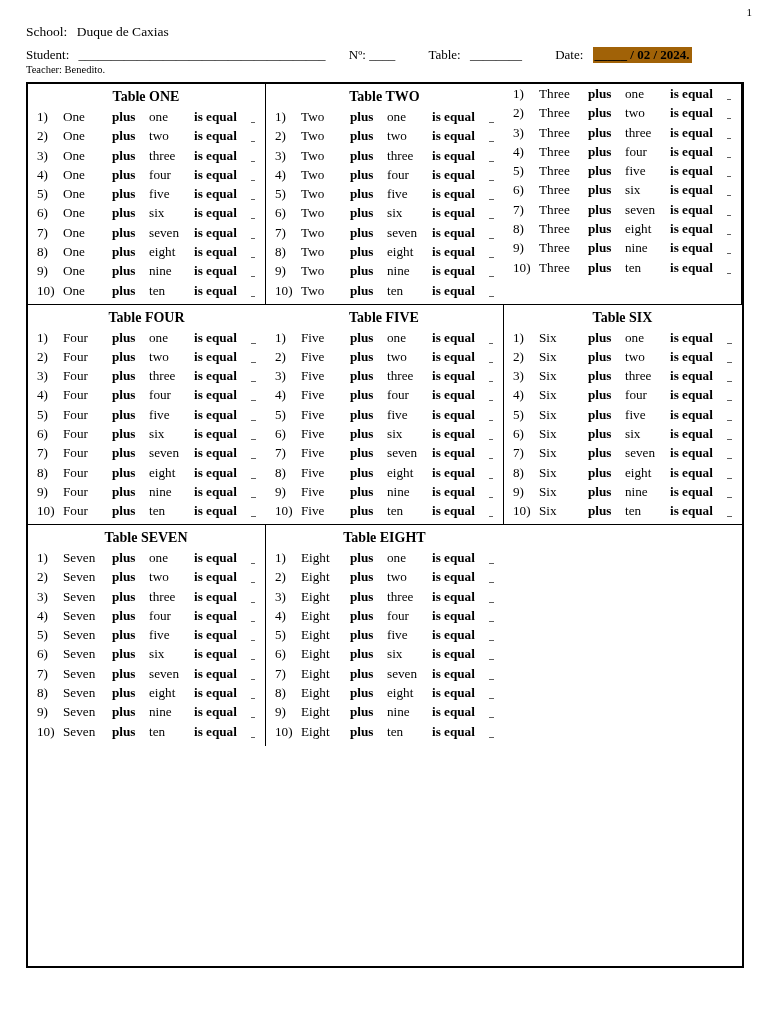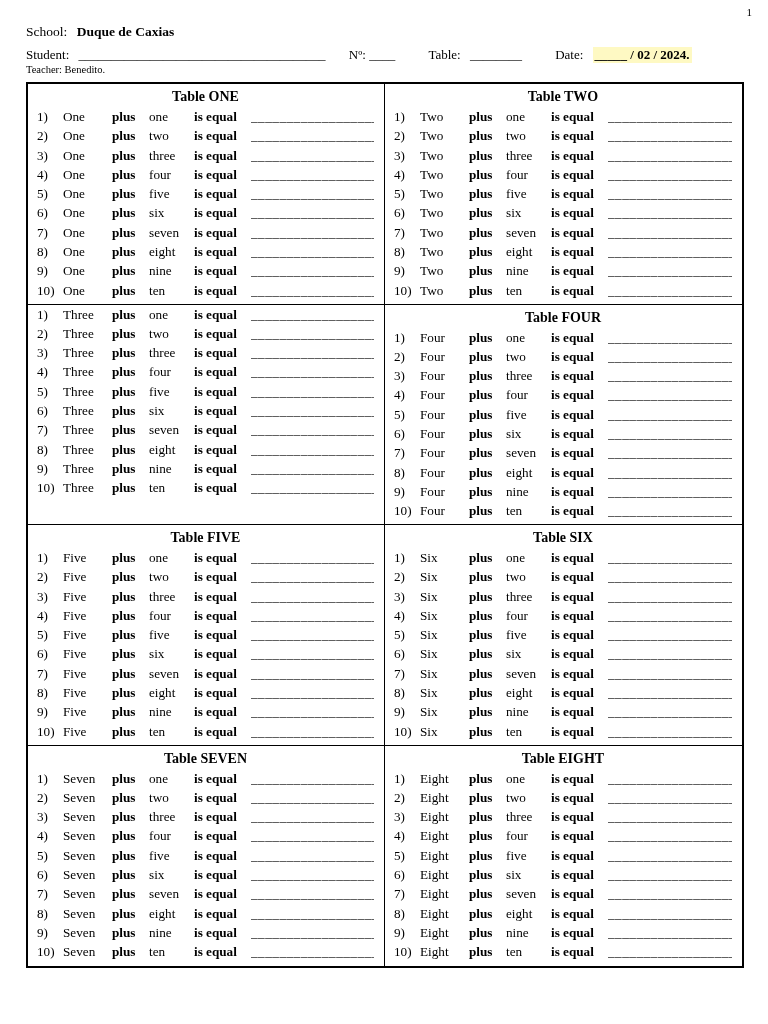--- a/index.html
+++ b/index.html
@@ -6,33 +6,33 @@
   body {
     width:768px; height:1024px;
     font-family:"Liberation Serif", serif;
     color:#000;
     position:relative;
     overflow:hidden;
   }
   .page { position:relative; padding:10px 24px 0 26px; }
   .page-num { position:absolute; top:6px; right:16px; font-size:11px; }
   .hdr-school { font-size:13.5px; margin-top:14px; }
-  .hdr-school .b { font-weight:bold;text-align:right; }
+  .hdr-school .b { font-weight:normal;text-align:right; }
   .hdr-student { font-size:13px; margin-top:7px; white-space:nowrap; }
   .hdr-student .seg { display:inline-block; }
   .gap-s { margin-left:6px; }
   .gap-m { margin-left:20px; }
   .gap-l { margin-left:30px; }
-  .date-val { font-weight:bold; background:#fef9c3; padding:0 2px; }
+  .date-val { font-weight:bold; background:#a16207; padding:0 2px; }
   .hdr-teacher { font-size:10.5px; margin-top:1px; }
   .grid {
     margin-top:7px;
     border:2px solid #000;
     display:grid;
-    grid-template-columns:1fr 1fr;
+    grid-template-columns:1fr 1fr 1fr;
     grid-template-rows:repeat(4, 1fr);
     height:886px;
     box-sizing:border-box;
   }
   .cell { padding:2px 10px 0 9px; box-sizing:border-box; overflow:hidden; }
   .cell:nth-child(odd) { border-right:1.5px solid #000; }
   .cell:nth-child(-n+6) { border-bottom:1.5px solid #000; }
   .t-title { text-align:center; font-weight:bold; font-size:14px; padding:3px 0 4px; }
   .t-row { display:flex; font-size:13.2px; height:19.3px; align-items:baseline; white-space:nowrap; }
   .c-num { width:26px; flex:none; }

